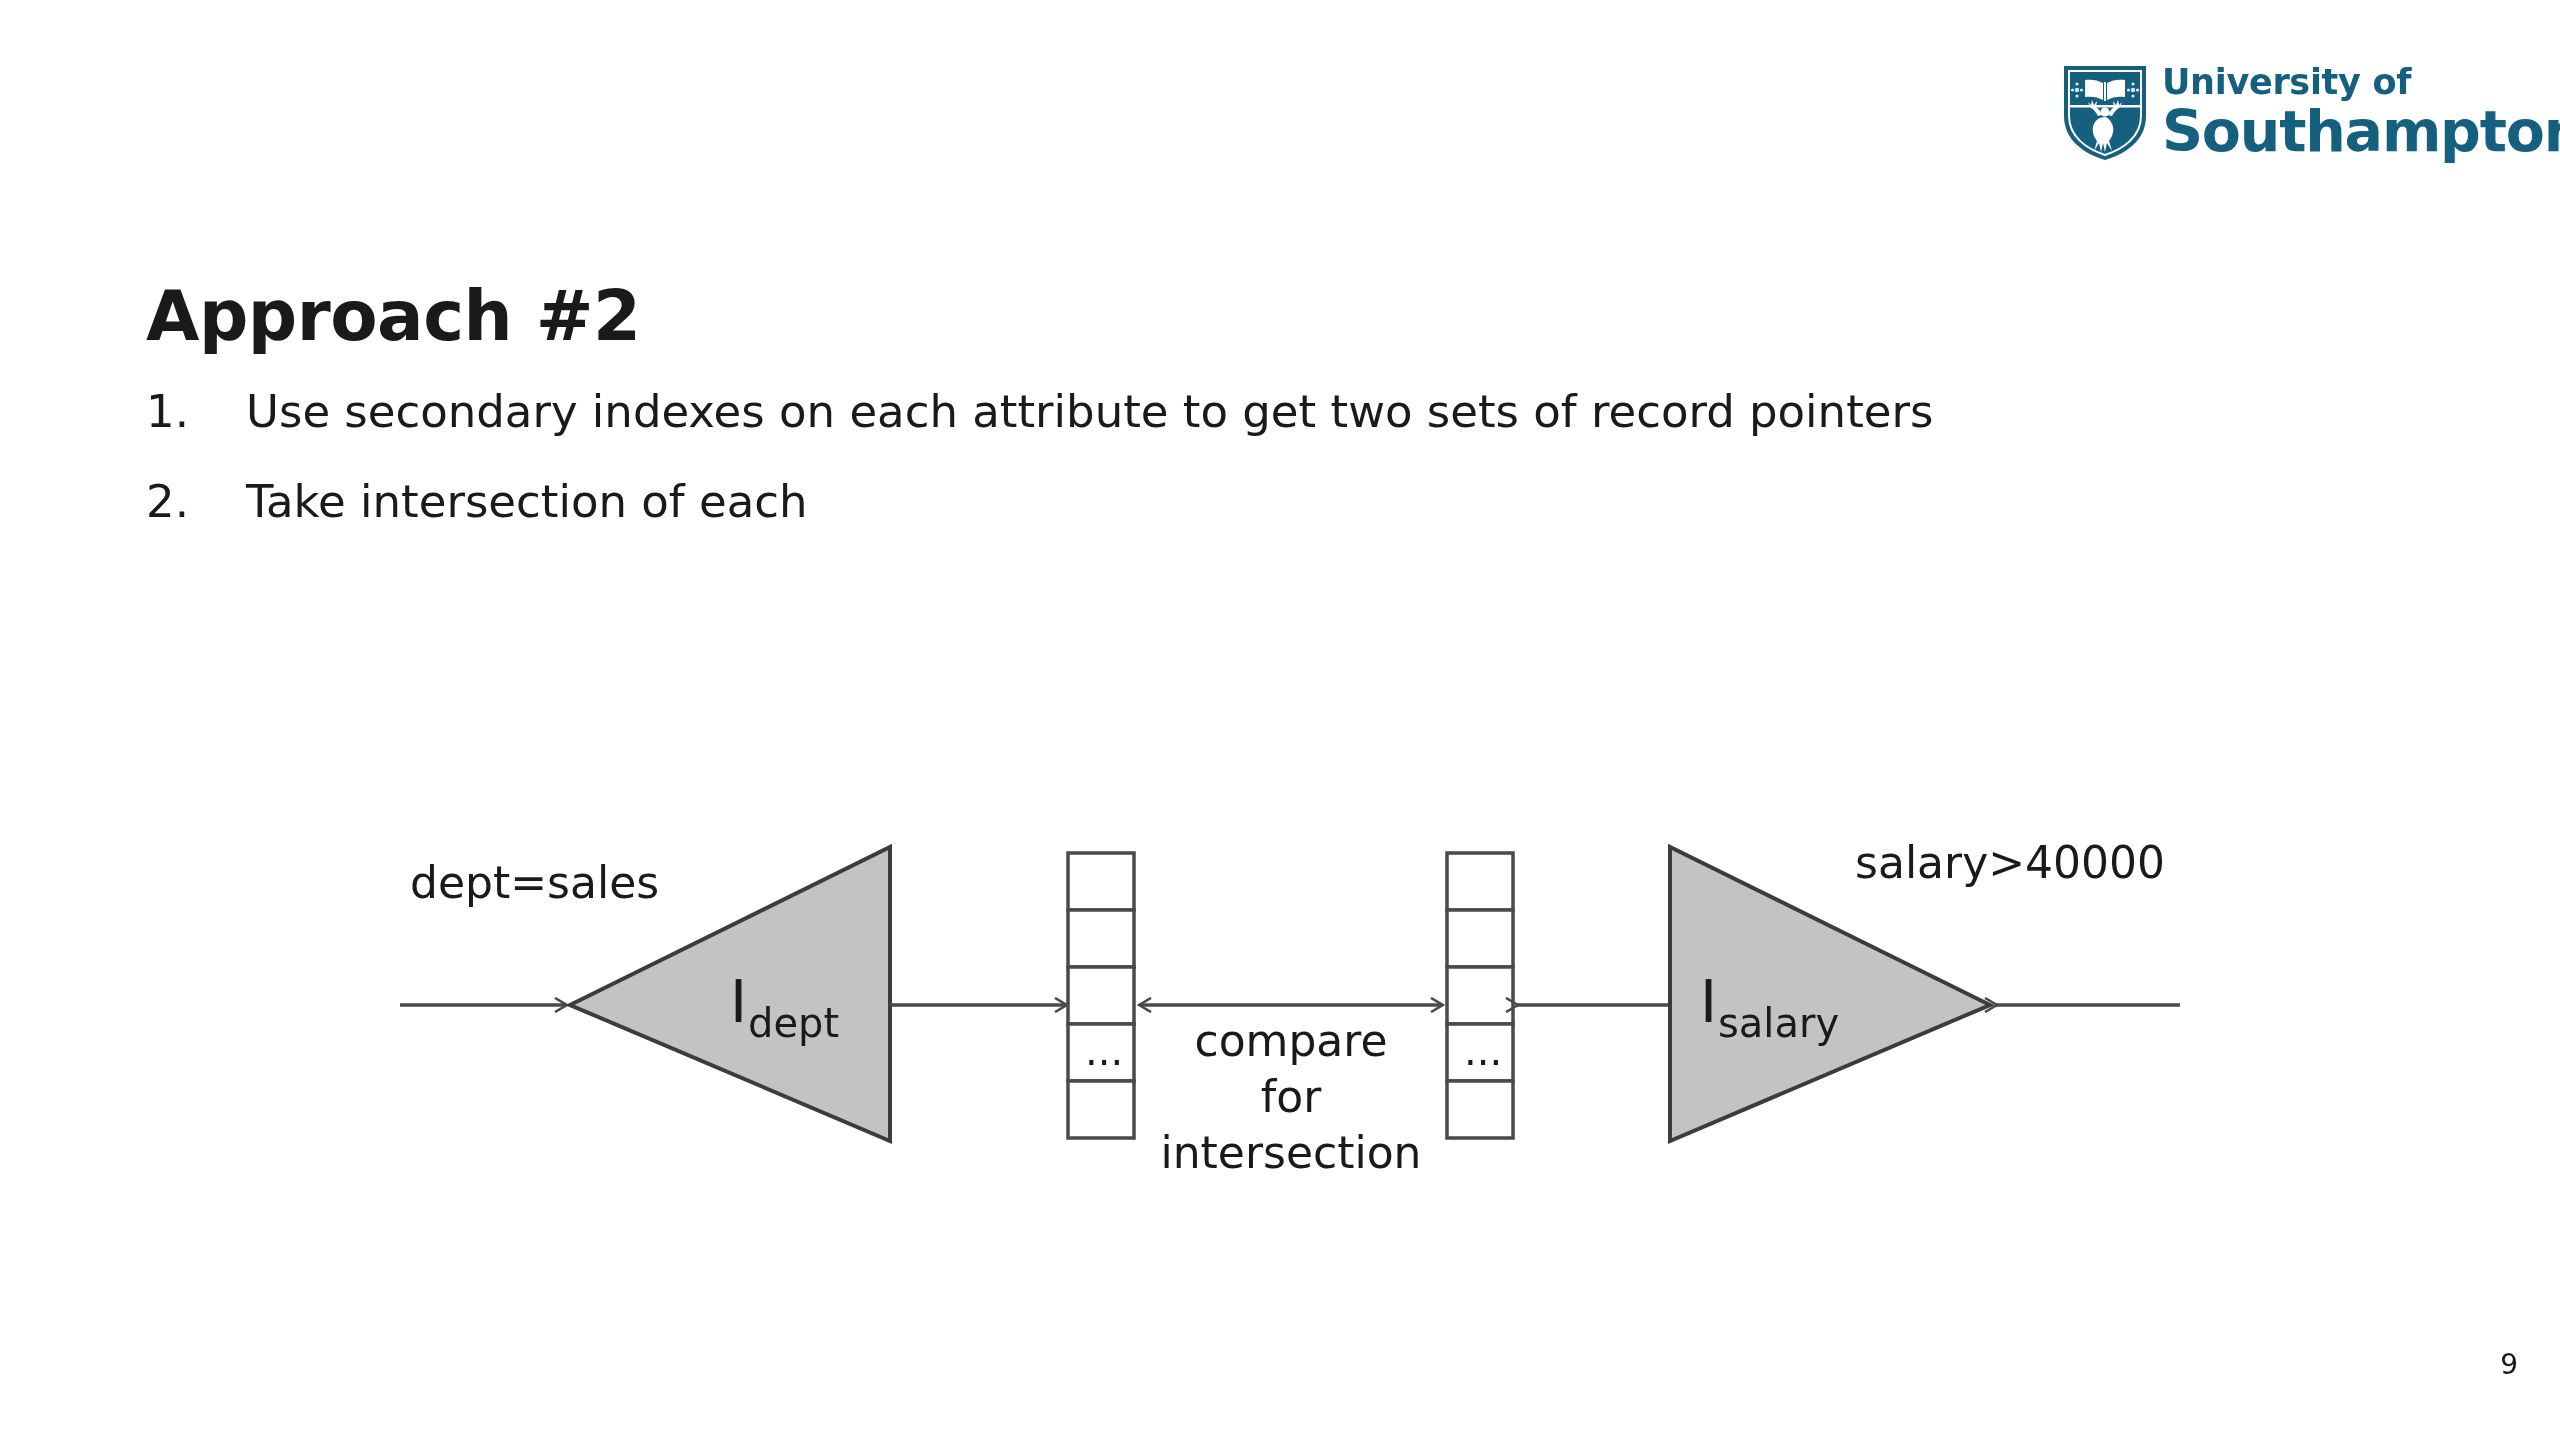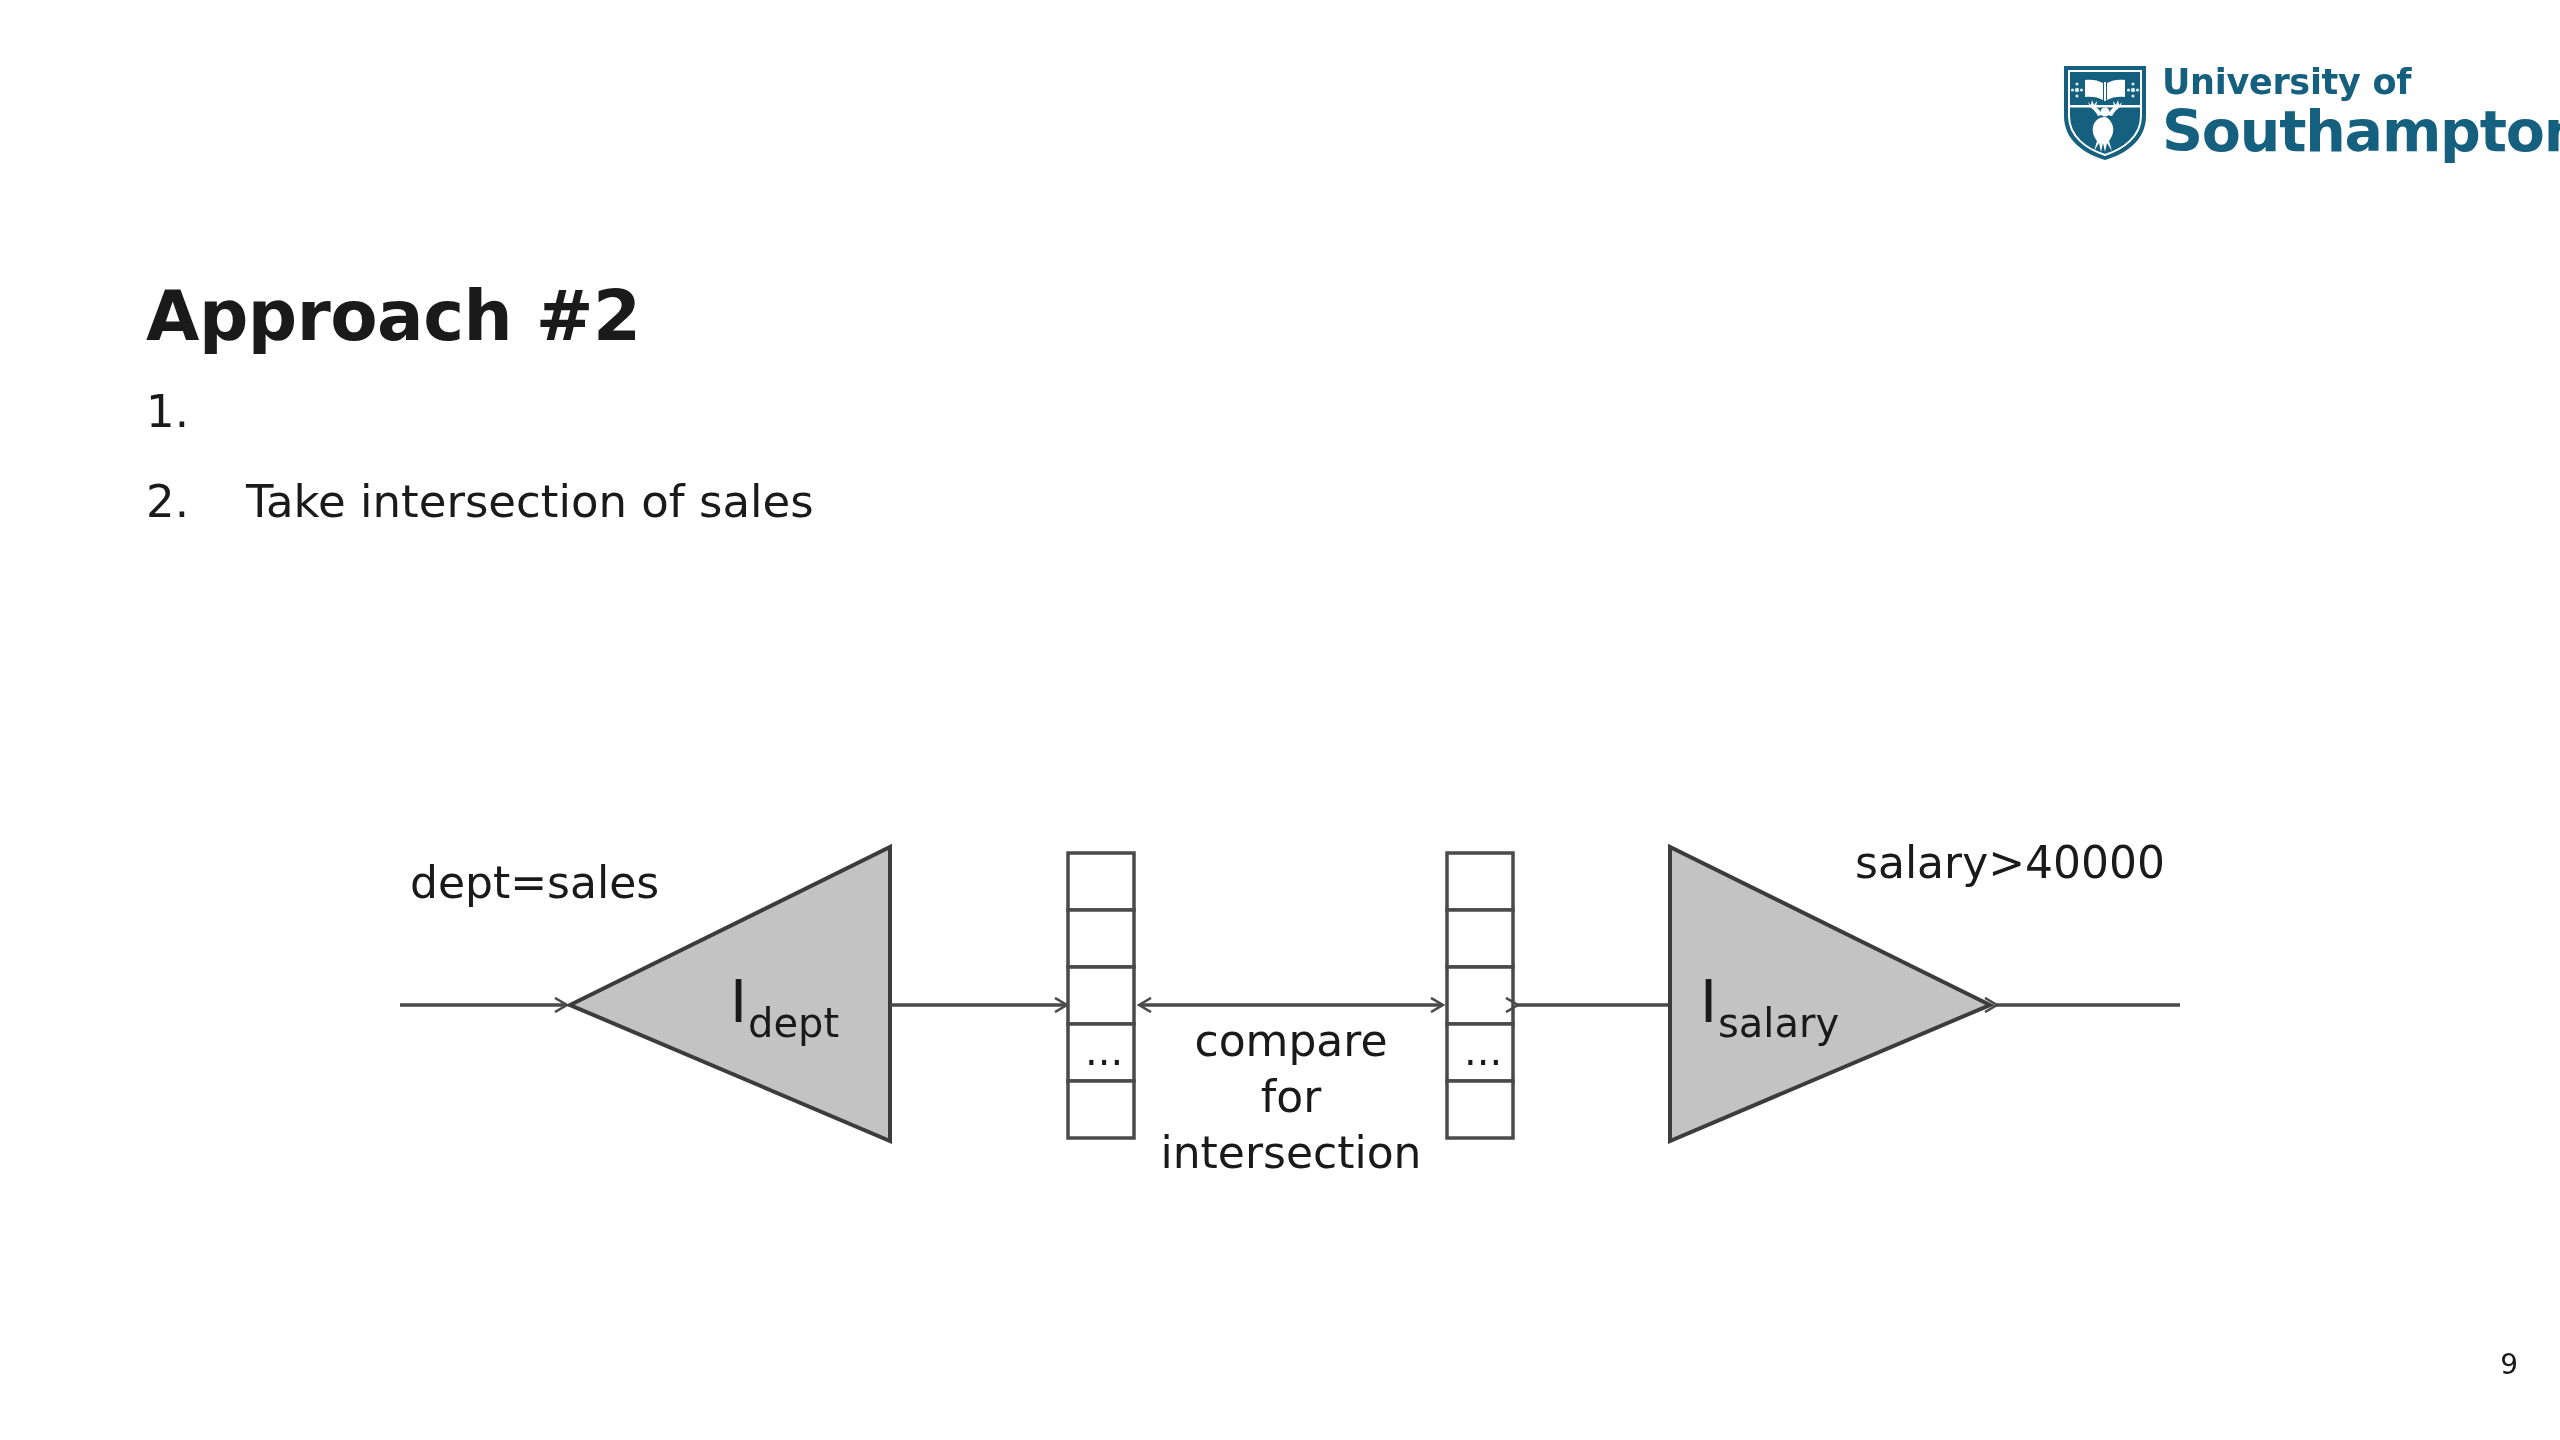--- a/index.html
+++ b/index.html
@@ -175,24 +175,25 @@
     <span class="wm-top">University of</span>
     <span class="wm-bottom">Southampton</span>
   </div>
 </div>
 
 <div id="slide-title">Approach #2</div>
 
 <div id="bullet-list">
   <div class="bullet-row">
     <span class="bullet-marker">1.</span>
+    <span class="bullet-text">Use secondary indexes on each attribute to get two sets of record pointers</span>
   </div>
   <div class="bullet-row">
     <span class="bullet-marker">2.</span>
-    <span class="bullet-text">Take intersection of sales</span>
+    <span class="bullet-text">Take intersection of each</span>
   </div>
 </div>
 
 <div id="diagram">
   <svg width="2560" height="1440" viewBox="0 0 2560 1440" aria-hidden="true">
     <defs>
       <marker id="arrR" markerWidth="16" markerHeight="16" refX="13" refY="8" orient="auto" markerUnits="userSpaceOnUse">
         <path d="M2,1 L14,8 L2,15" fill="none" stroke="#4a4a4a" stroke-width="2.6"></path>
       </marker>
       <marker id="arrL" markerWidth="16" markerHeight="16" refX="3" refY="8" orient="auto" markerUnits="userSpaceOnUse">

